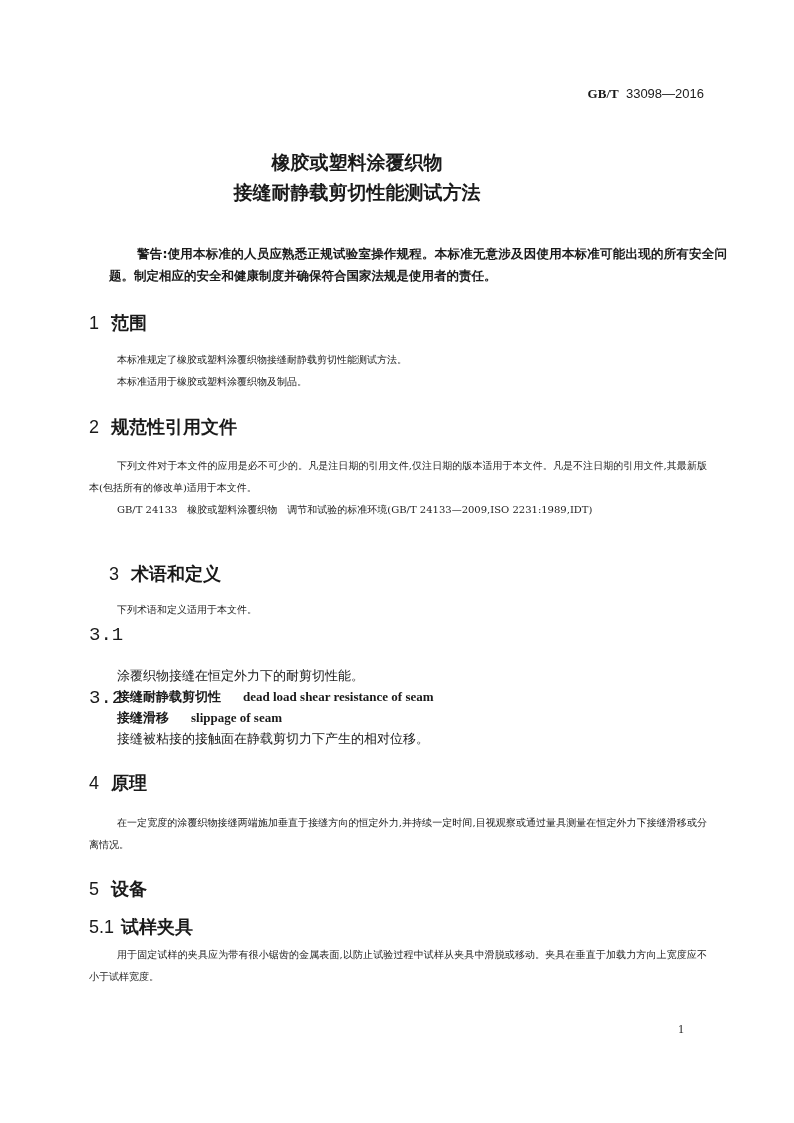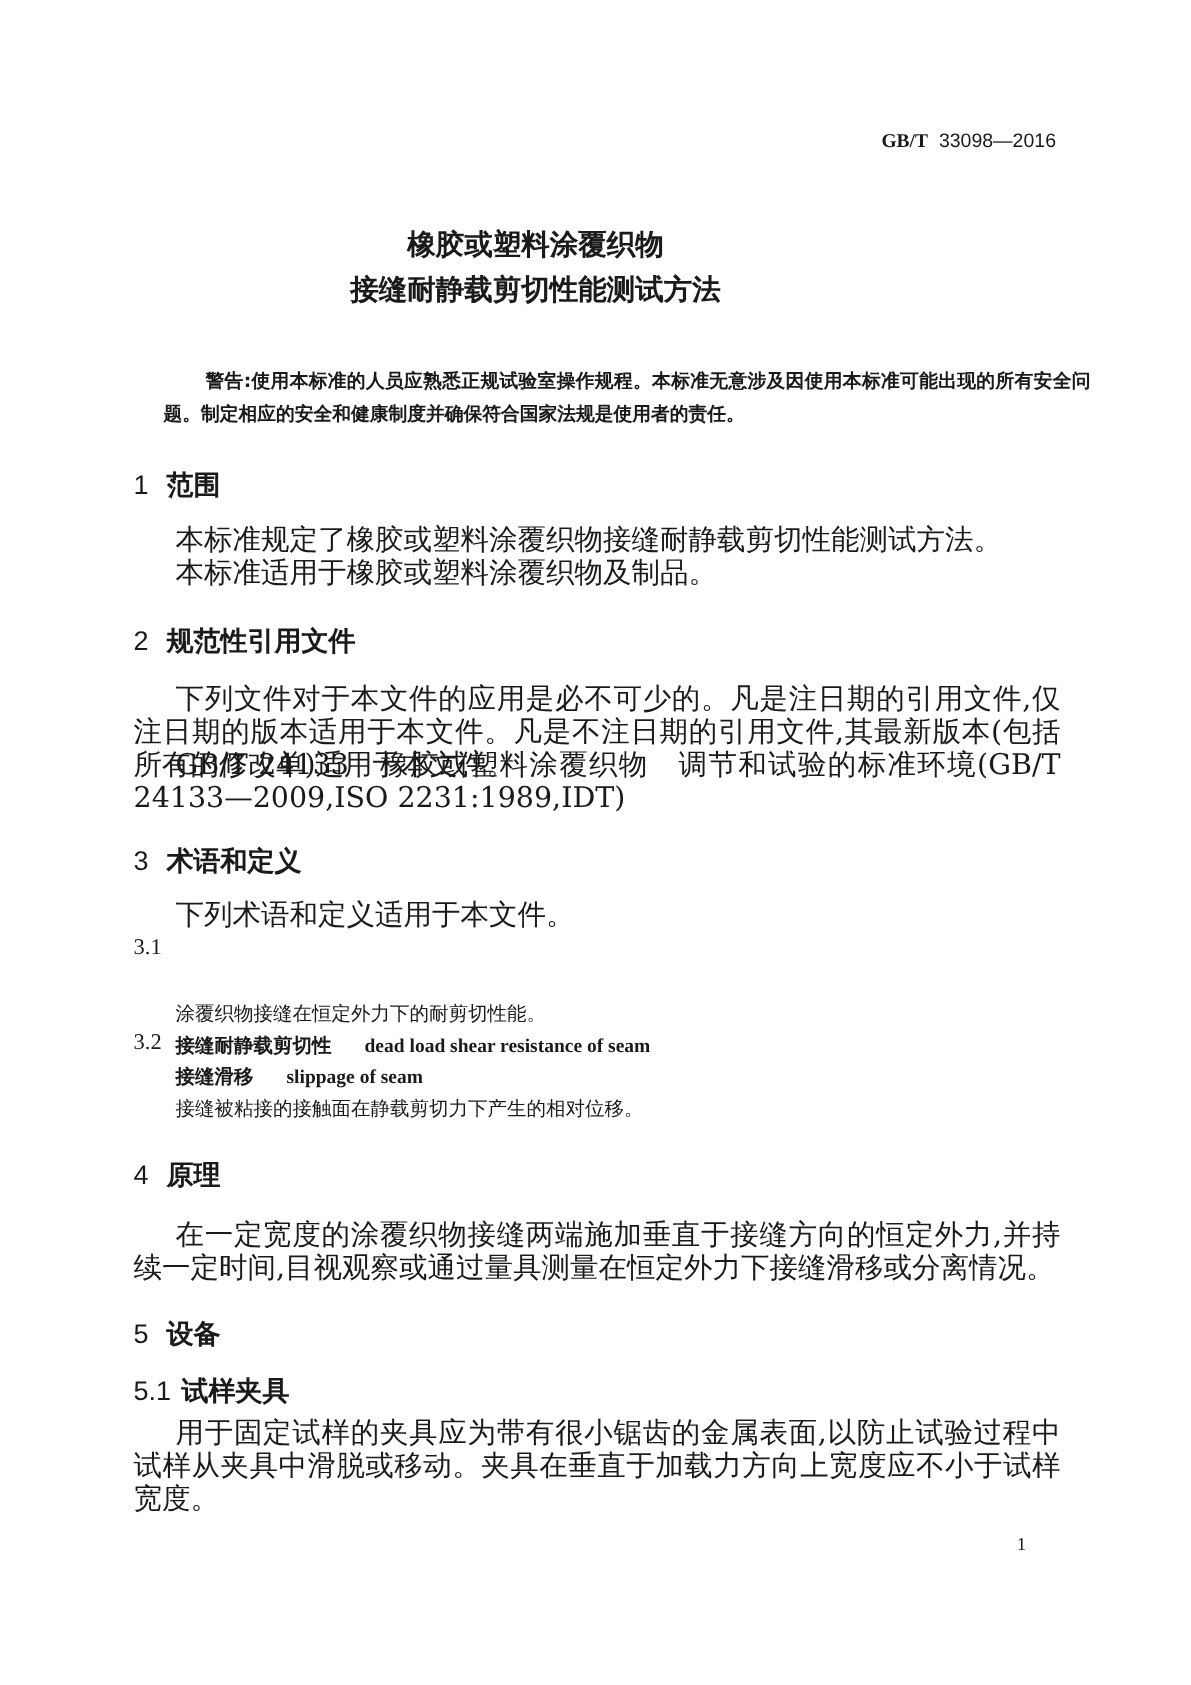--- a/index.html
+++ b/index.html
@@ -2,26 +2,26 @@
 <html><head>
 <meta charset="utf-8">
 <style>
   html, body { margin:0; padding:0; background:#ffffff; }
   body { width:794px; height:1123px; position:relative; overflow:hidden; color:#1a1a1a;
          font-family:"DejaVu Serif","Liberation Serif",serif; }
   .abs { position:absolute; }
   .std-code { right:90px; top:86px; font-size:13px; font-family:"Liberation Sans",sans-serif; font-weight:normal; }
   .std-code b { font-family:"Liberation Serif",serif; font-weight:bold; }
   .title { left:0; width:714px; text-align:center; font-family:"DejaVu Sans",sans-serif; font-weight:bold; font-size:19px; }
-  .para { left:89px; width:618px; font-size:19px; line-height:22px; text-align:justify; }
+  .para { left:89px; width:618px; font-size:10px; line-height:22px; text-align:justify; }
   .indent { text-indent:28px; }
   .warn { font-family:"DejaVu Sans",sans-serif; font-weight:bold; font-size:12.5px; }
   .h1 { left:89px; font-family:"DejaVu Sans",sans-serif; font-weight:bold; font-size:18px; }
   .h1 .num { font-family:"Liberation Sans",sans-serif; font-weight:normal; display:inline-block; width:22px; }
-  .term-num { left:89px; font-family:Liberation Serif, serif; font-size:15px; }
+  .term-num { left:89px; font-family:Liberation Mono, monospace; font-size:19px; }
   .term { left:117px; font-size:13px; font-weight:bold; }
   .term .zh { font-family:"DejaVu Sans",sans-serif; }
   .term .en { font-family:"Liberation Serif",serif; margin-left:22px; }
   .line { left:117px; font-size:13px; }
   .page-num { right:110px; top:1022px; font-size:12px; font-family:"Liberation Serif",serif; }
 </style>
 </head>
 <body>
 
 <div class="abs std-code">
@@ -39,21 +39,21 @@
 </div>
 <div class="abs para indent" style="top:349px;">本标准规定了橡胶或塑料涂覆织物接缝耐静载剪切性能测试方法。</div>
 <div class="abs para indent" style="top:371px;">本标准适用于橡胶或塑料涂覆织物及制品。</div>
 
 <div class="abs h1" style="top:415px;">
   <span class="num">2</span><span>规范性引用文件</span>
 </div>
 <div class="abs para indent" style="top:455px;">下列文件对于本文件的应用是必不可少的。凡是注日期的引用文件,仅注日期的版本适用于本文件。凡是不注日期的引用文件,其最新版本(包括所有的修改单)适用于本文件。</div>
 <div class="abs para indent" style="top:499px;">GB/T 24133　橡胶或塑料涂覆织物　调节和试验的标准环境(GB/T 24133—2009,ISO 2231:1989,IDT)</div>
 
-<div class="abs h1" style="top:562px;">
+<div class="abs h1" style="top:562px;margin-left:20px;">
   <span class="num">3</span><span>术语和定义</span>
 </div>
 <div class="abs para indent" style="top:599px;">下列术语和定义适用于本文件。</div>
 
 <div class="abs term-num" style="top:624px;">3.1</div>
 <div class="abs term" style="top:640px;margin-top:48px;">
   <span class="zh">接缝耐静载剪切性</span><span class="en">dead load shear resistance of seam</span>
 </div>
 <div class="abs line" style="top:667px;">涂覆织物接缝在恒定外力下的耐剪切性能。</div>
 

